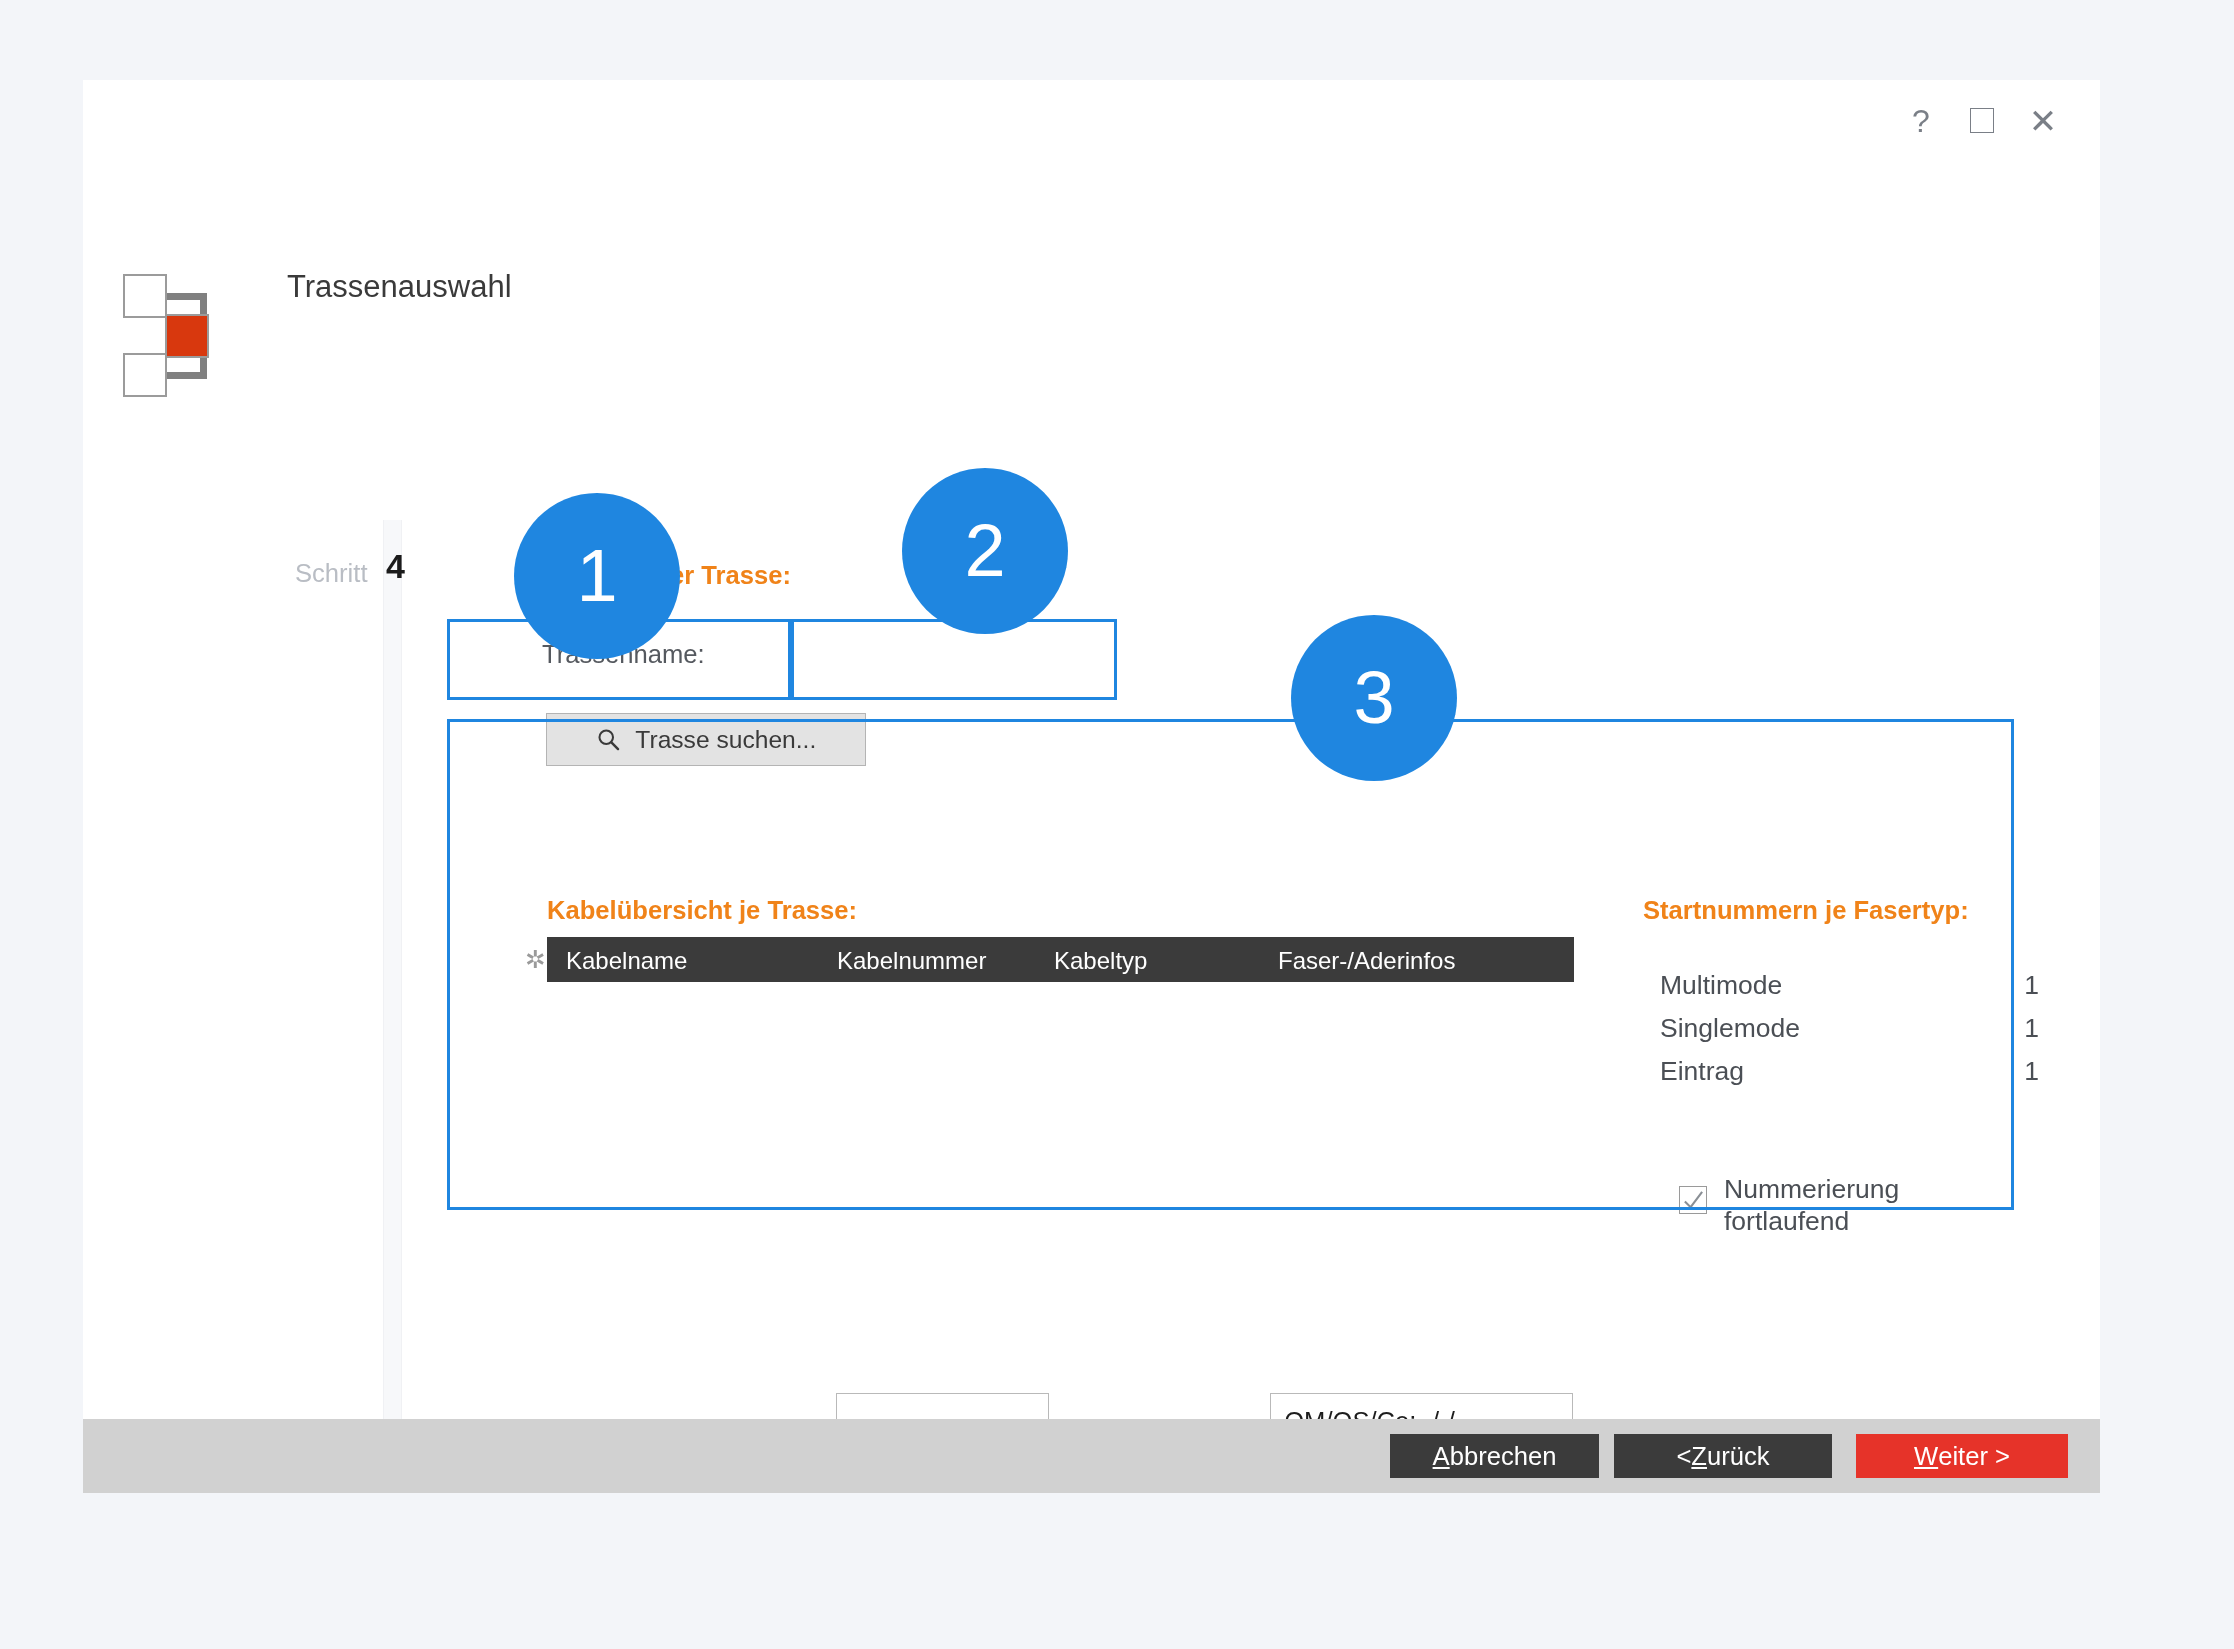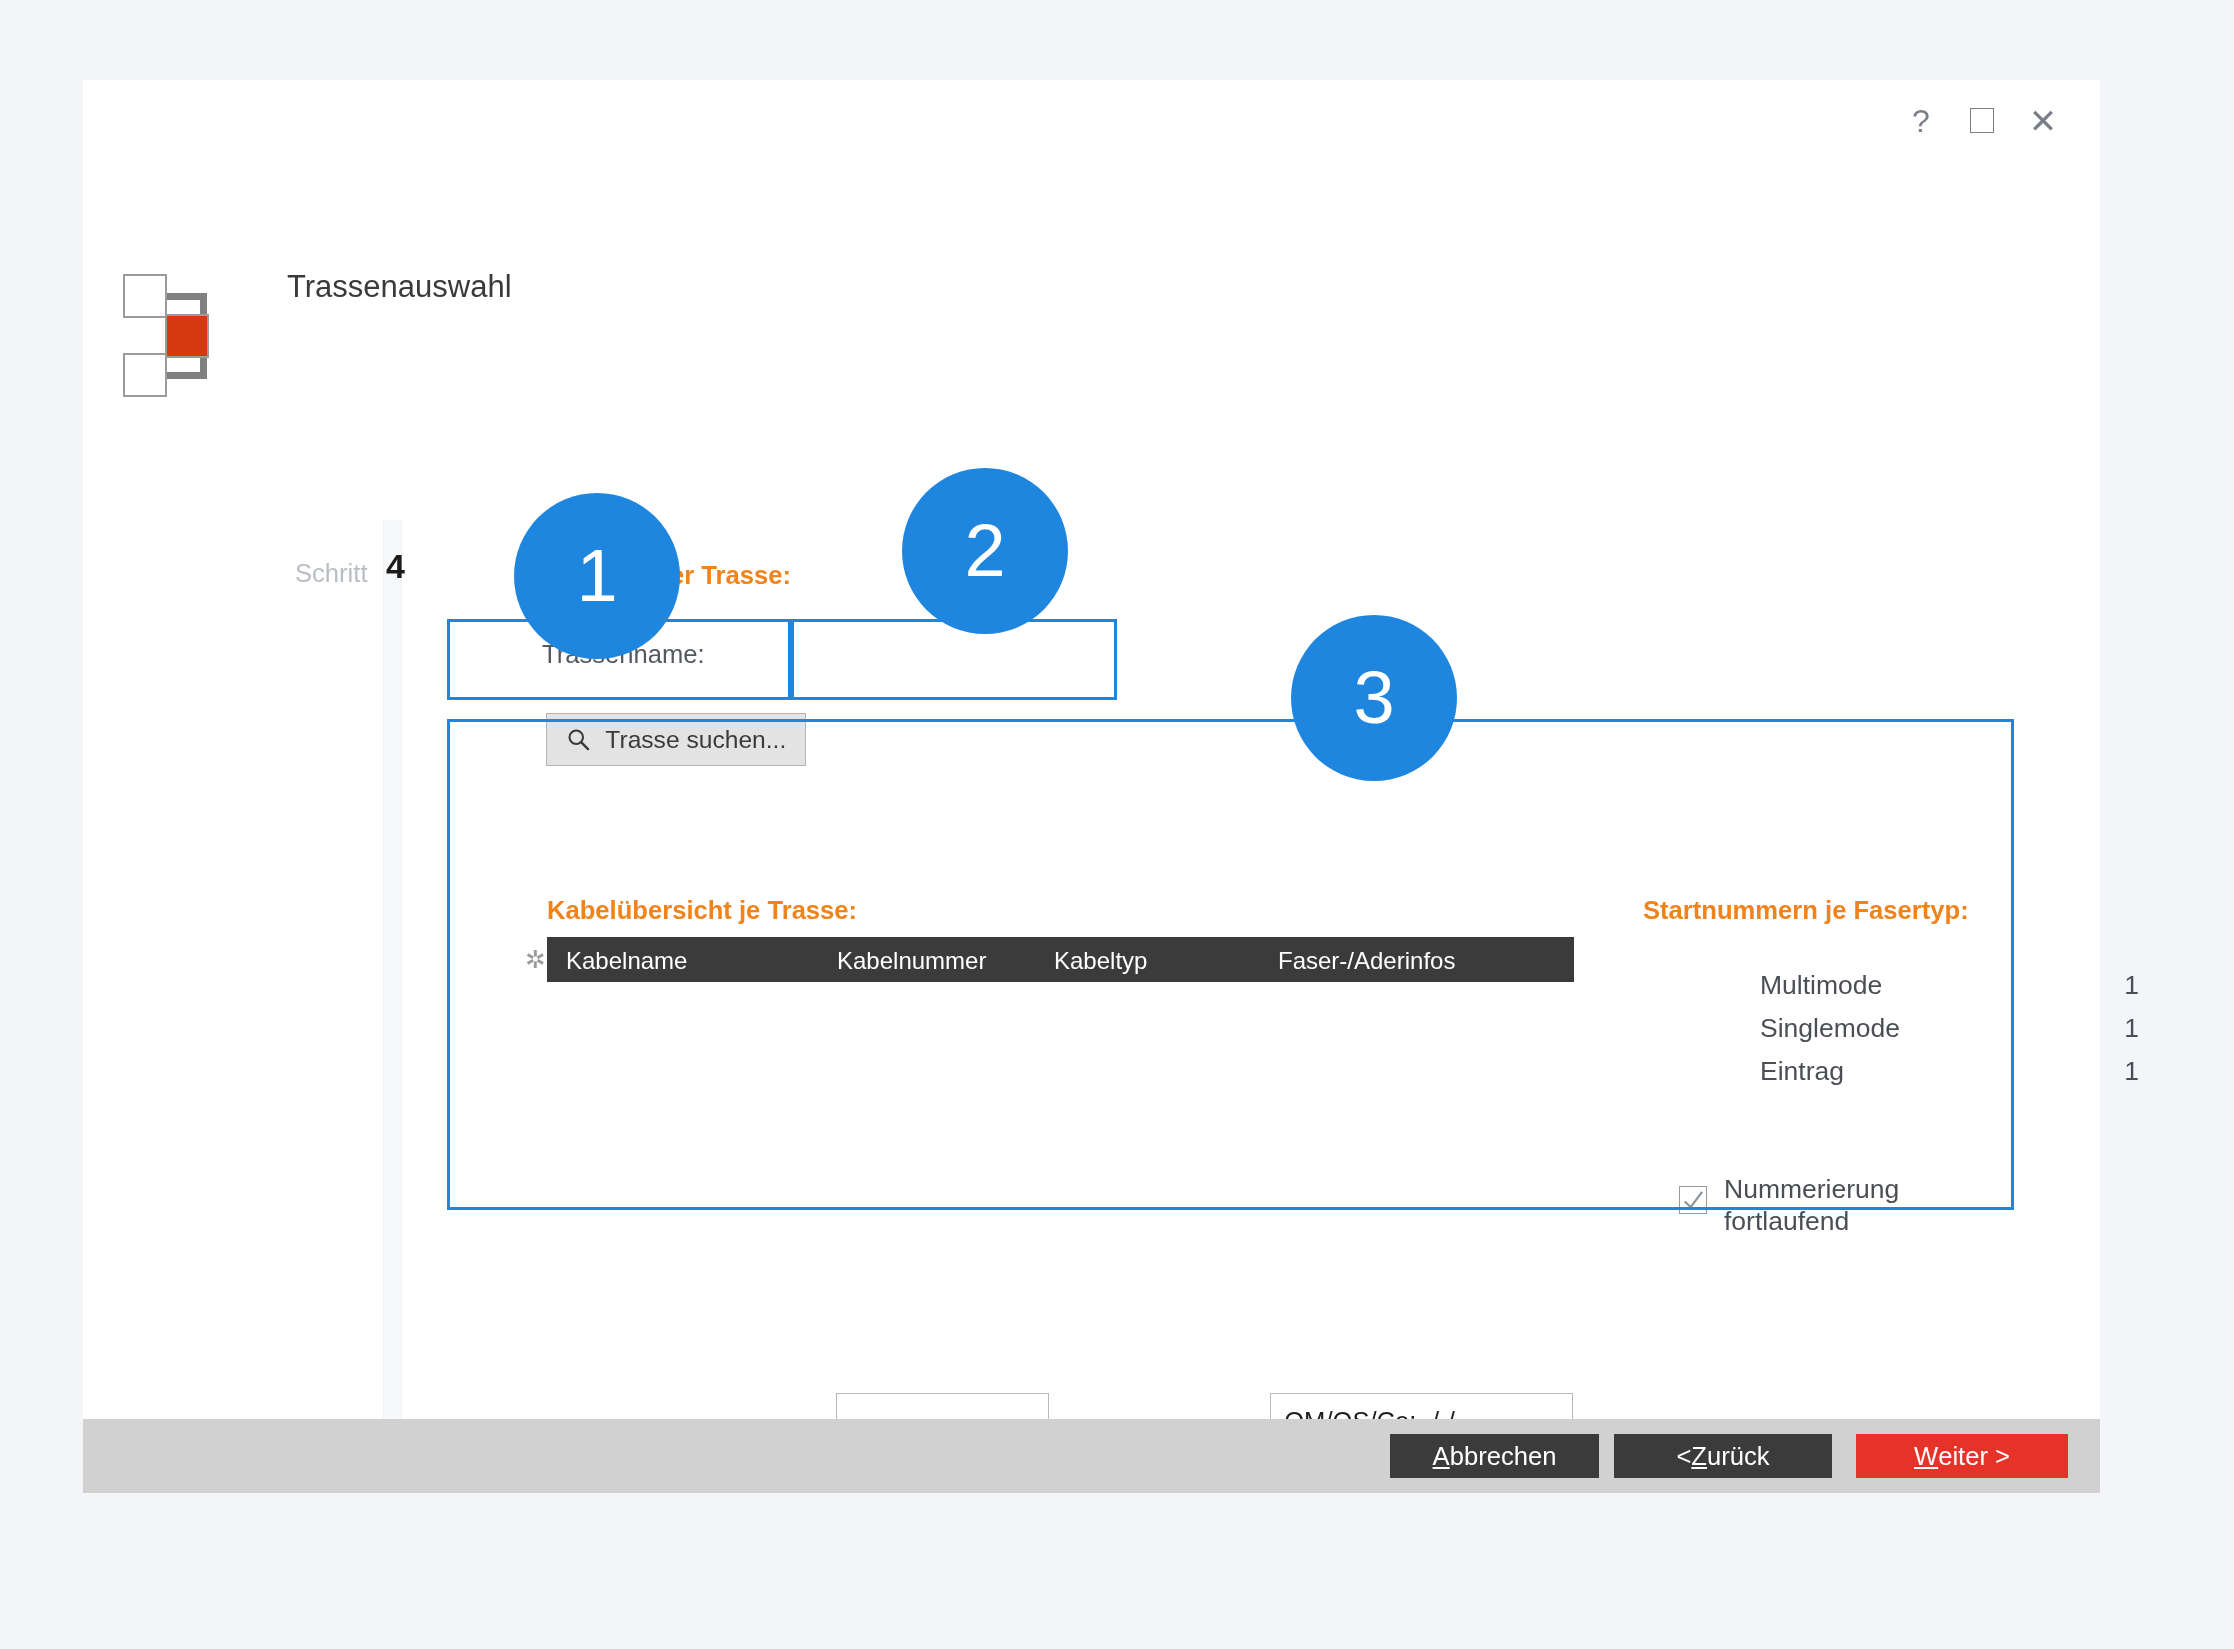--- a/index.html
+++ b/index.html
@@ -182,21 +182,21 @@
     border: 0.9px solid #b4b4b4;
     color: #3a3a3a;
     font-size: 24.6px;
     font-family: "Liberation Sans", sans-serif;
     display: flex;
     align-items: center;
     justify-content: center;
     gap: 15px;
     cursor: pointer;
   }
-  #btn-suchen  { left: 463px;  top: 633px; width: 260px; height: 53px; }
+  #btn-suchen  { left: 463px;  top: 633px; width: 320px; height: 53px; }
   #btn-anlegen { left: 803px;  top: 633px; width: 303px; height: 53px; }
 
   .search-icon { display: block; width: 24.6px; height: 24.6px; }
 
   
   .hl {
     position: absolute;
     border: 3.8px solid #1f86e0;
     background: transparent;
     pointer-events: none;
@@ -266,21 +266,21 @@
     top: 172px;
     text-align: center;
     font-size: 25.6px;
     color: #c5ccd6;
     white-space: nowrap;
   }
 
   
   .startlist {
     position: absolute;
-    left: 1677px;
+    left: 1577px;
     top: 890px;
     width: 379px;
   }
   .startrow {
     position: relative;
     height: 43px;
     font-size: 26.5px;
     color: #4b4f55;
   }
   .startrow .name { position: absolute; left: 0; top: 0; white-space: nowrap; }

